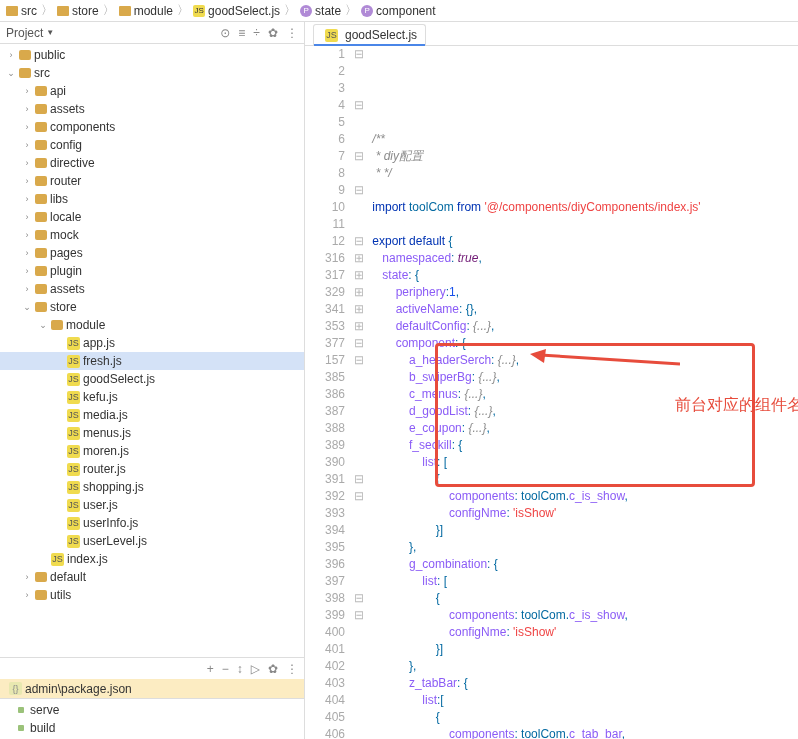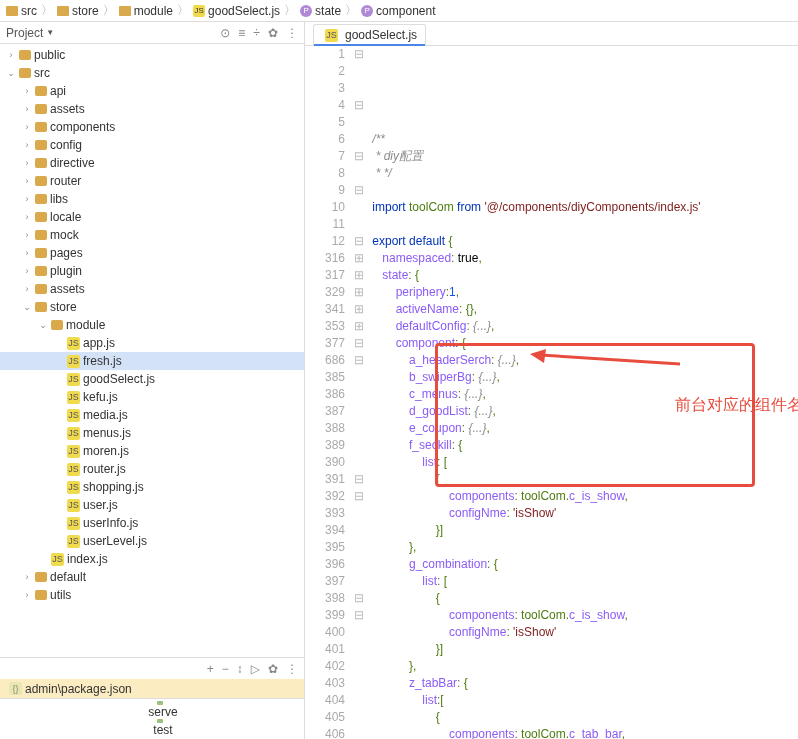--- a/index.html
+++ b/index.html
@@ -28,41 +28,41 @@
 .ico-folder { background: #d9a94b; width: 12px; height: 10px; }
 .ico-js { background: #f0db4f; color: #555; width: 13px; height: 13px; }
 .ico-json { background: #e8e8b0; color: #888; width: 13px; height: 13px; }
 
 .scripts-toolbar { height: 22px; display: flex; align-items: center; justify-content: flex-end; gap: 8px; padding: 0 6px; border-top: 1px solid #ddd; color: #888; font-size: 11px; }
 .scripts-toolbar span { cursor: pointer; }
 
 .scripts-file { height: 20px; background: #fcecc2; display: flex; align-items: center; padding: 0 6px; font-size: 11px; border-bottom: 1px solid #ddd; }
 
 .scripts { padding: 2px 0; }
-.scripts .tree-row { padding-left: 26px; flex-direction: column; }
+.scripts .tree-row { padding-left: 18px; }
 .scripts .bullet { width: 6px; height: 6px; background: #9bc27a; border-radius: 1px; margin-right: 6px; }
 
 .editor { flex: 1; display: flex; flex-direction: column; background: #fff; overflow: hidden; }
 .tabs { height: 24px; display: flex; align-items: flex-end; border-bottom: 1px solid #ddd; padding-left: 8px; }
 .tab { display: flex; align-items: center; gap: 4px; padding: 3px 8px; border: 1px solid #ddd; border-bottom: none; background: #fff; font-size: 11px; border-radius: 3px 3px 0 0; position: relative; }
 .tab .underline { position: absolute; bottom: -1px; left: 0; right: 0; height: 2px; background: #4a86e8; }
 
 .code-container { flex: 1; display: flex; overflow: auto; position: relative; font-family: "Consolas", "Monaco", monospace; font-size: 12px; line-height: 17px; }
 .gutter { width: 48px; text-align: right; color: #aaa; padding-right: 8px; background: #fff; user-select: none; font-size: 11px; }
 .fold-col { width: 12px; color: #bbb; background: #fff; font-size: 9px; }
 .fold-col div { height: 17px; text-align: center; }
 .code-lines { flex: 1; padding-left: 4px; white-space: pre; position: relative; }
 .code-line { height: 17px; }
 .kw { color: #0033b3; }
 .prop { color: #8b5cf6; }
-.str { color: #7f1d1d; }
+.str { color: #ef4444; }
 .num { color: #1750eb; }
 .comment { color: #8c8c8c; font-style: italic; }
-.bool { color: #000000; }
-.fn { color: #4d7c0f; }
+.bool { color: #701a75; font-style: italic; }
+.fn { color: #0369a1; }
 
 .highlight-box { position: absolute; border: 3px solid #e74c3c; border-radius: 4px; pointer-events: none; }
 .arrow { position: absolute; pointer-events: none; }
 .annotation { position: absolute; color: #e74c3c; font-size: 16px; font-weight: 500; font-family: sans-serif; pointer-events: none; }
 
 ::-webkit-scrollbar { width: 10px; height: 10px; }
 ::-webkit-scrollbar-track { background: #f5f5f5; }
 ::-webkit-scrollbar-thumb { background: #ccc; border-radius: 5px; }
 </style>
 </head>
@@ -267,21 +267,21 @@
       <span class="tree-icon ico-json">{}</span>
       <span>admin\package.json</span>
     </div>
     <div class="scripts" id="scripts">
         <div class="tree-row">
           <span class="bullet"></span>
           <span>serve</span>
         </div>
         <div class="tree-row">
           <span class="bullet"></span>
-          <span>test</span>
+          <span>build</span>
         </div>
       </div>
   </div>
 
   <div class="editor">
     <div class="tabs">
       <div class="tab">
         <span class="tree-icon ico-js">JS</span>
         <span>goodSelect.js</span>
         <div class="underline"></div>
@@ -300,21 +300,21 @@
           <div class="code-line">9</div>
           <div class="code-line">10</div>
           <div class="code-line">11</div>
           <div class="code-line">12</div>
           <div class="code-line">316</div>
           <div class="code-line">317</div>
           <div class="code-line">329</div>
           <div class="code-line">341</div>
           <div class="code-line">353</div>
           <div class="code-line">377</div>
-          <div class="code-line">686</div>
+          <div class="code-line">157</div>
           <div class="code-line">385</div>
           <div class="code-line">386</div>
           <div class="code-line">387</div>
           <div class="code-line">388</div>
           <div class="code-line">389</div>
           <div class="code-line">390</div>
           <div class="code-line">391</div>
           <div class="code-line">392</div>
           <div class="code-line">393</div>
           <div class="code-line">394</div>

